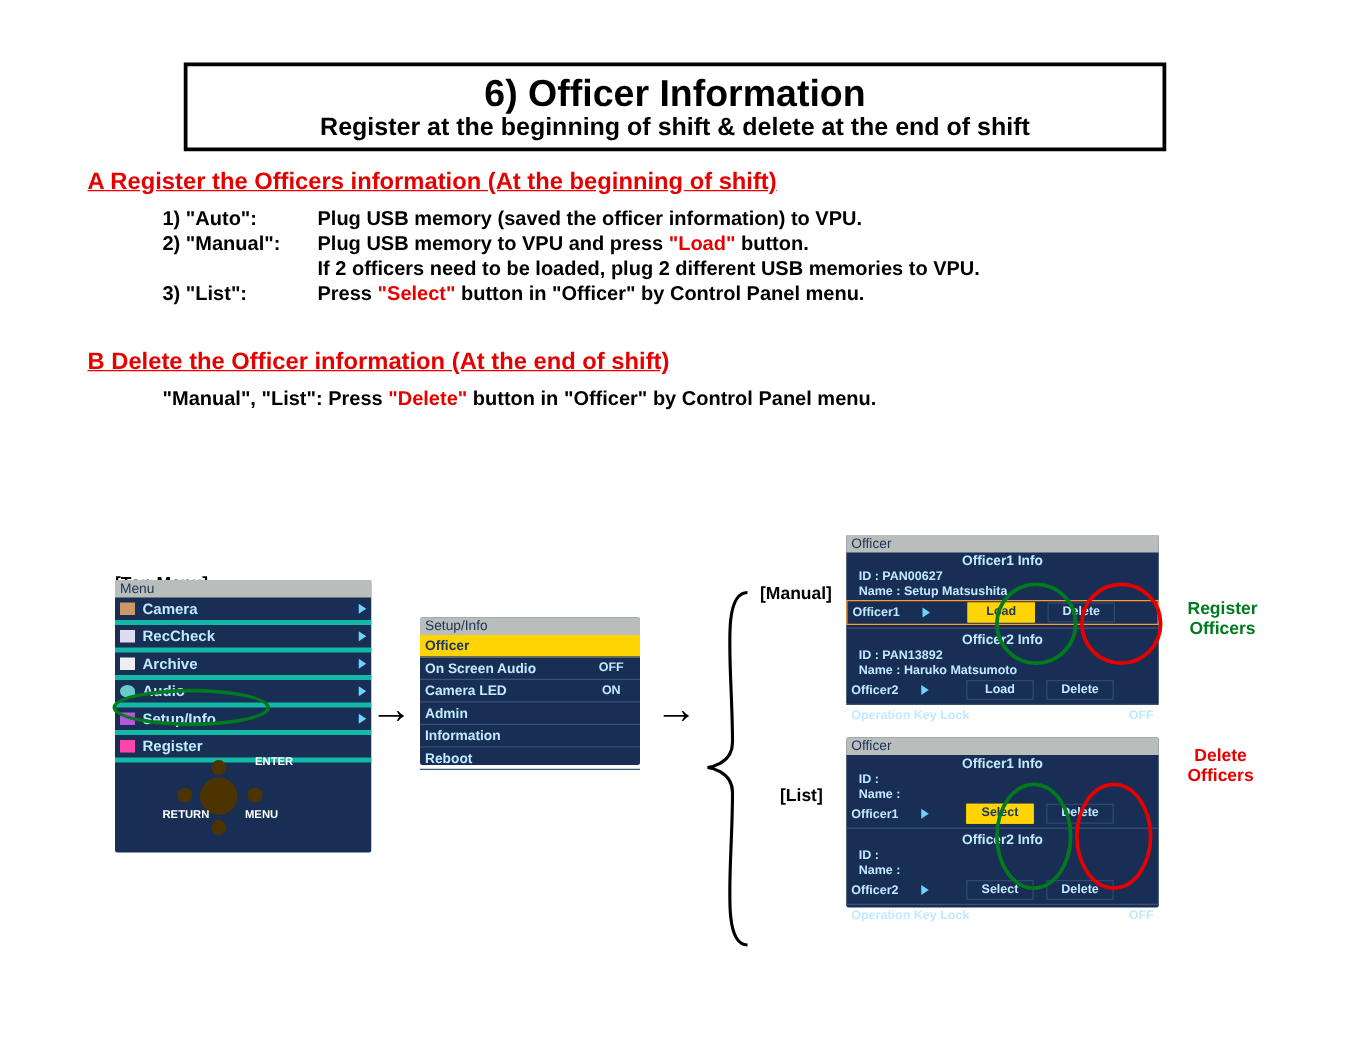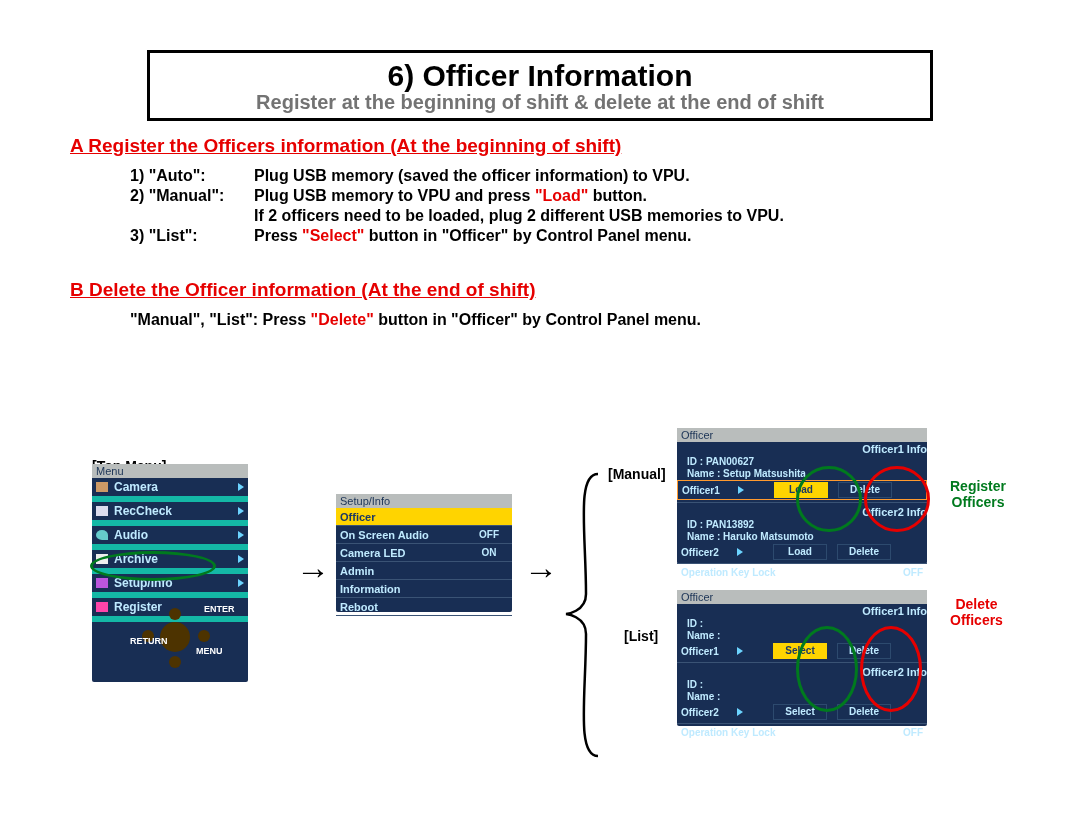--- a/index.html
+++ b/index.html
@@ -19,21 +19,21 @@
 
   
   .title-bar {
     border: 3px solid #000;
     text-align: center;
     width: 780px;
     margin: 0 auto 14px auto;
     padding: 6px 0 4px 0;
   }
   .title-main { font-size: 30px; font-weight: bold; color:#000; }
-  .title-sub  { font-size: 20px; font-weight: bold; color:#737373; margin-top:-2px;}
+  .title-sub  { font-size: 20px; font-weight: bold; color:#000000; margin-top:-2px;}
 
   
   .sec-head {
     color:#e60000;
     font-size:19px;
     text-decoration: underline;
     margin: 6px 0 10px 30px;
   }
 
   
@@ -61,31 +61,31 @@
   }
   .caption { font-size:14px; text-align:left;margin-top:36px; }
 
   
   .topmenu-caption-wrap { position:absolute; left:92px; top:0; width:200px; text-align:center;}
   .panel-dark {
     position:absolute;
     background:#182e54;
     border-radius:2px;
   }
-  #topmenu-panel { left:92px; top:42px; width:156px; height:218px; }
+  #topmenu-panel { left:92px; top:42px; width:205px; height:218px; }
   .dark-title {
     background:#b9bdbc;
     color:#1c3456;
     font-size:11px;
     padding:1px 4px;
     font-weight:normal;
   }
   .menu-row {
     display:flex; align-items:center;
-    border-bottom:6px solid #14b8a6;
+    border-bottom:4px solid #14b8a6;
     font-size:12px;
     padding:2px 4px;
     color:#bfeaff;
     height:14px;
   }
   .menu-row .arrow-r {
     margin-left:auto;
     width:0;height:0;border-left:6px solid #6cd4ff;
     border-top:4px solid transparent;border-bottom:4px solid transparent;
   }
@@ -114,21 +114,21 @@
   .setup-row.sel { background:#ffd400; color:#1c3863;}
   .setup-row .val { color:#bfeaff; width:38px; text-align:center; font-size:10px;}
 
   
   #brace { position:absolute; left:556px; top:42px; height:280px; overflow:visible; }
 
   
   .officer-panel { width:250px; }
   #manual-panel { left:677px; top:6px; height:136px;}
   #list-panel   { left:677px; top:168px; height:136px;}
-  .of-head { text-align:right; font-size:11px; color:#bfeaff; padding:1px 0;}
+  .of-head { text-align:center; font-size:11px; color:#bfeaff; padding:1px 0;}
   .of-line { font-size:10px; color:#bfeaff; padding:0 10px; height:12px;}
   .of-btn-row { display:flex; align-items:center; font-size:10px; padding:1px 4px;}
   .of-btn-row .actor { color:#bfeaff; width:56px;}
   .of-btn-row .mini-arrow {
      width:0;height:0;border-left:6px solid #6cd4ff;
      border-top:4px solid transparent;border-bottom:4px solid transparent;
      margin-right:30px;
   }
   .btn-sq {
      width:52px;height:14px;
@@ -209,47 +209,47 @@
       <span class="lm-icon" style="background:#c96;"></span>
       <span>Camera</span>
         <span class="arrow-r"></span>
     </div>
     <div class="menu-row">
       <span class="lm-icon" style="background:#dde;"></span>
       <span>RecCheck</span>
         <span class="arrow-r"></span>
     </div>
     <div class="menu-row">
+      <span class="lm-icon" style="background:#eee;"></span>
+      <span>Archive</span>
+        <span class="arrow-r"></span>
+    </div>
+    <div class="menu-row">
       <span class="lm-icon" style="background:#6cc;border-radius:50% 50% 0 50%;"></span>
       <span>Audio</span>
-        <span class="arrow-r"></span>
-    </div>
-    <div class="menu-row">
-      <span class="lm-icon" style="background:#eee;"></span>
-      <span>Archive</span>
         <span class="arrow-r"></span>
     </div>
     <div class="menu-row">
       <span class="lm-icon" style="background:#b5d;"></span>
       <span>Setup/Info</span>
         <span class="arrow-r"></span>
     </div>
     <div class="menu-row">
       <span class="lm-icon" style="background:#f4a;"></span>
       <span>Register</span>
     </div>
 
     <div class="joy">
       <div class="big"></div>
       <div class="sm" style="left:29px;top:4px;"></div>
       <div class="sm" style="left:29px;top:52px;"></div>
       <div class="sm" style="left:58px;top:26px;"></div>
       <div class="sm" style="left:2px;top:26px;"></div>
       <span class="lab" style="left:64px;top:0;">ENTER</span>
-      <span class="lab" style="left:-26px;top:32px;padding-left:16px;">RETURN</span>
+      <span class="lab" style="left:-26px;top:42px;padding-left:16px;">RETURN</span>
       <span class="lab" style="left:56px;top:42px;">MENU</span>
     </div>
   </div>
 
   <div class="circ-ov" style="left:90px; top:129px; width:120px; height:24px; border-color:#007a1e;"></div>
 
   <div class="big-arrow" style="left:296px; top:126px;">→</div>
 
   <div id="setup-panel" class="panel-dark">
     <div class="dark-title">Setup/Info</div>

